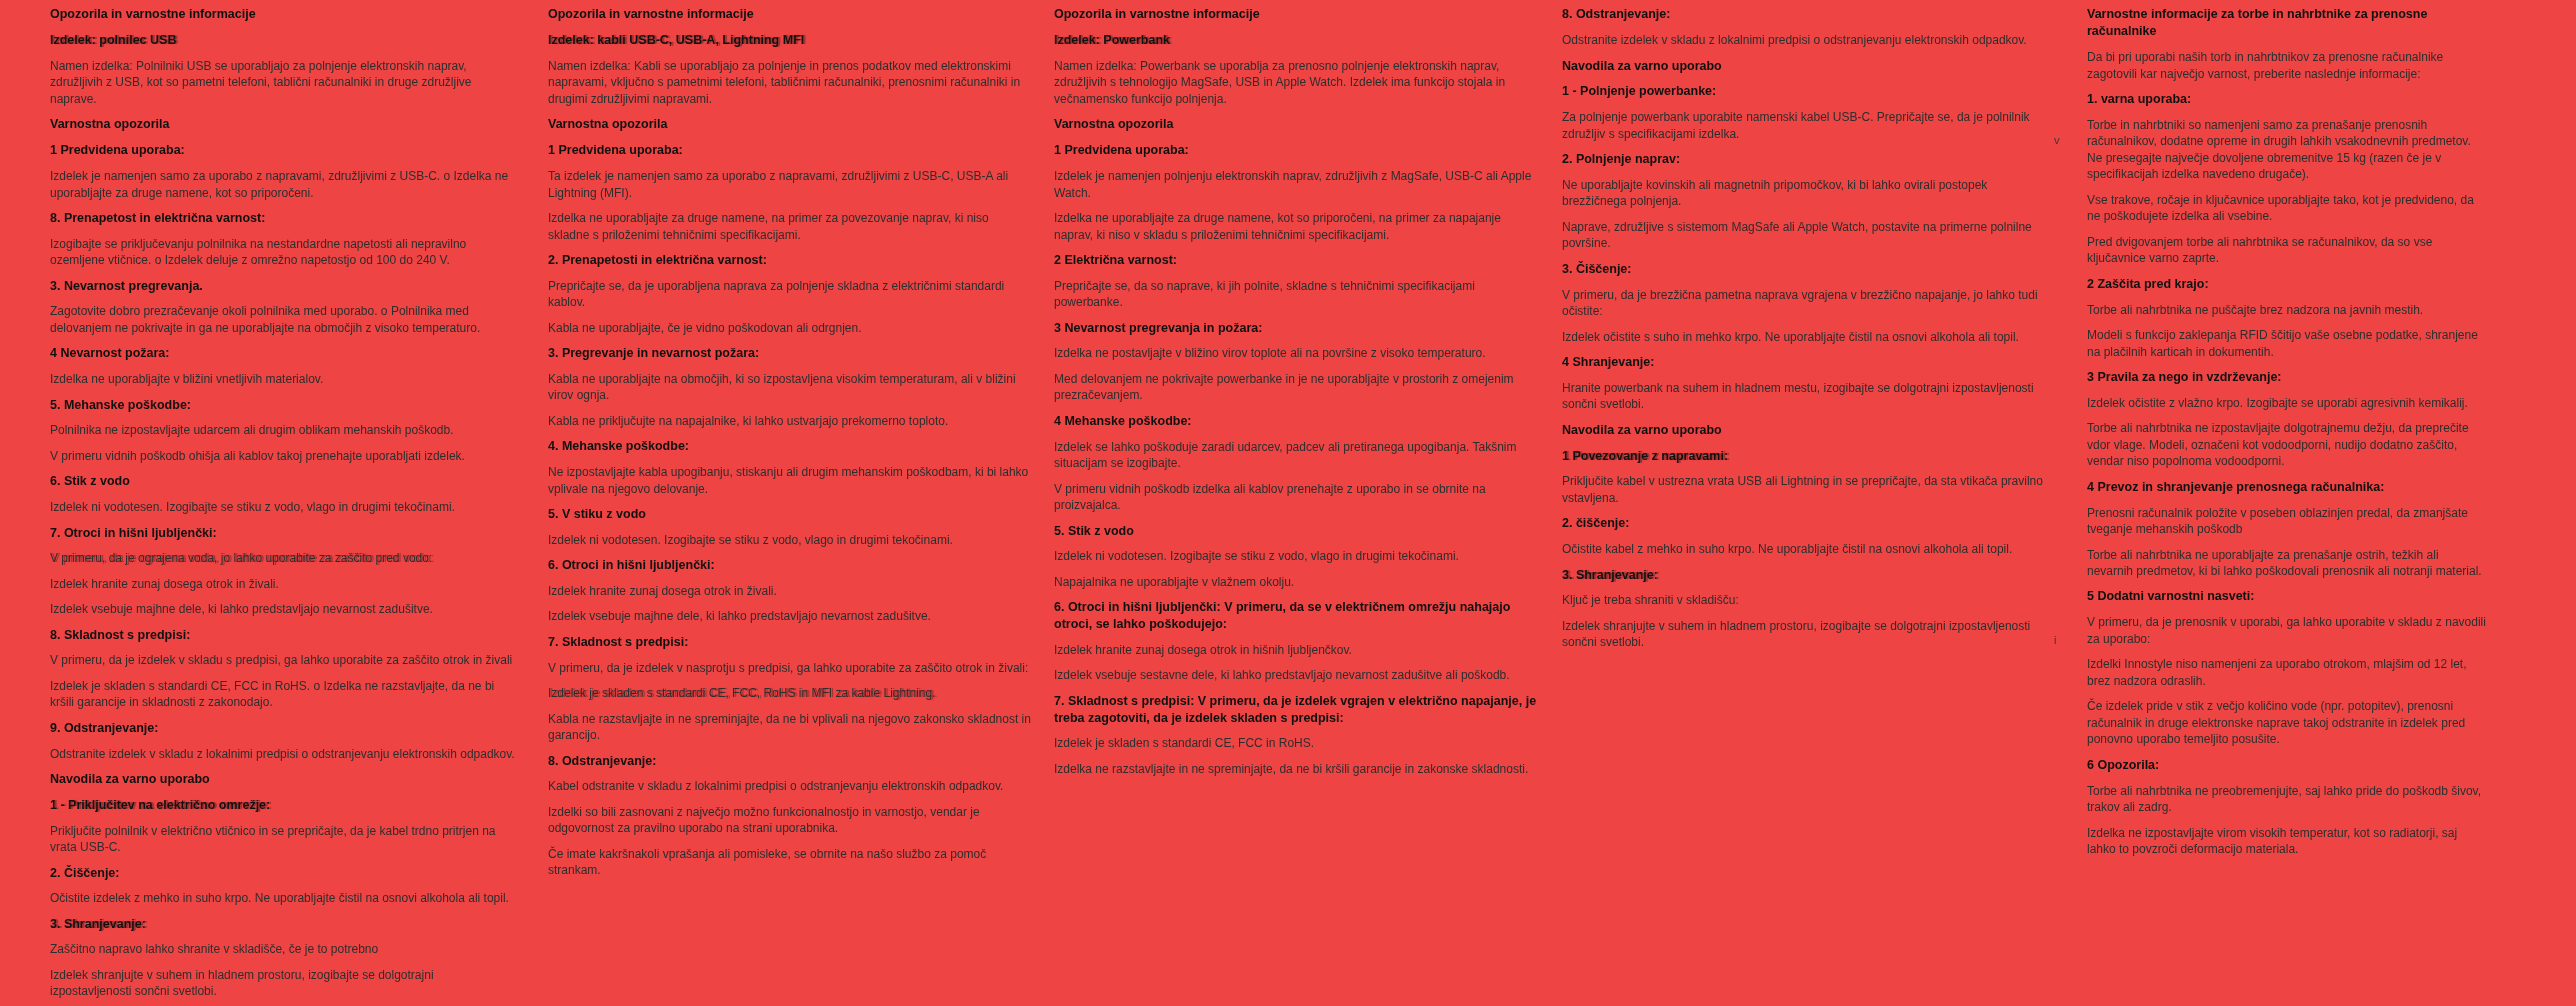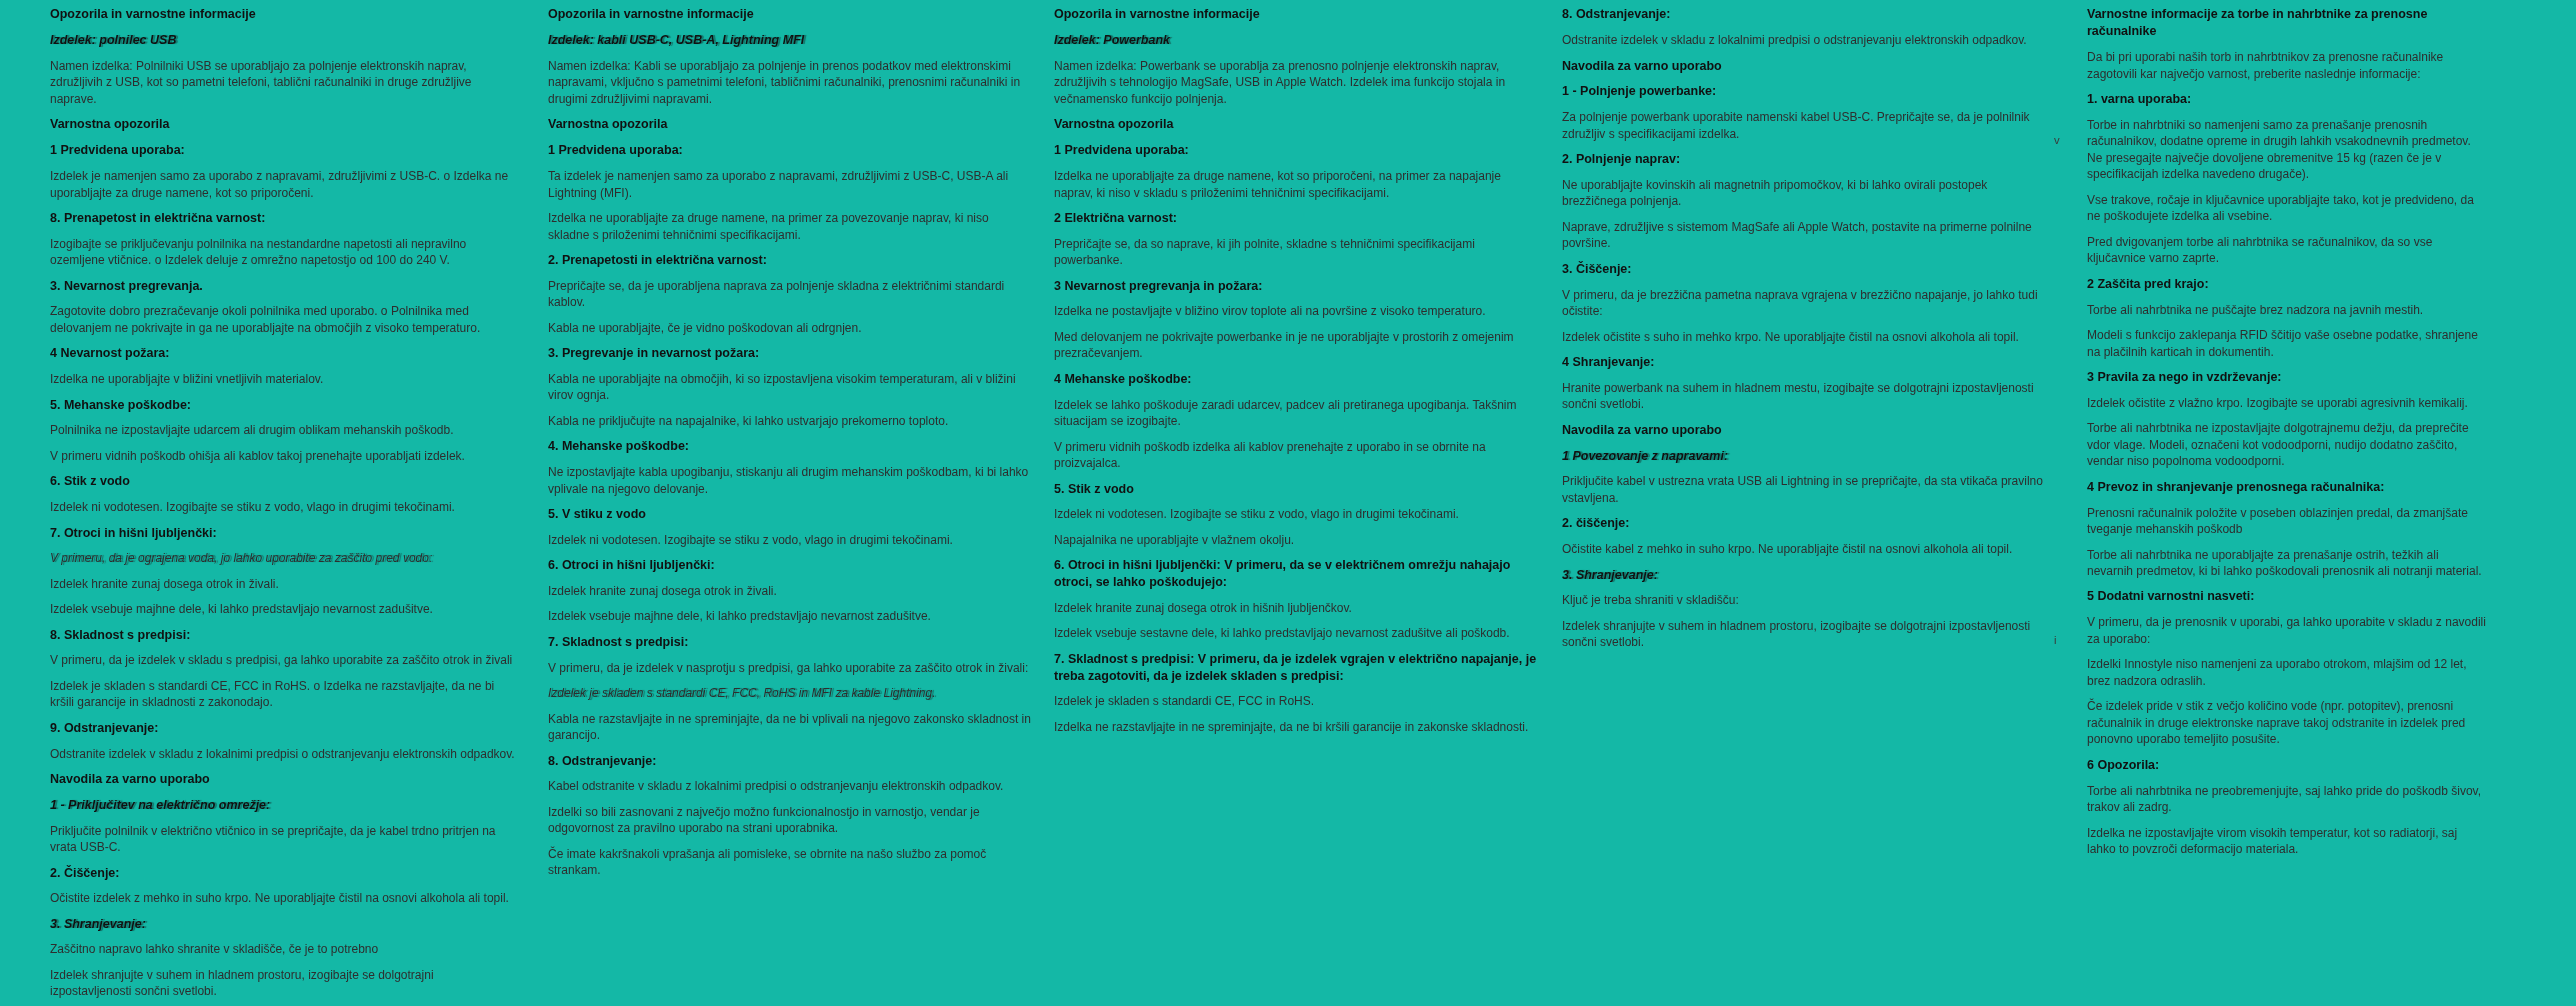--- a/index.html
+++ b/index.html
@@ -2,42 +2,41 @@
 <html style="font-size:13px"><head>
 <meta charset="utf-8">
 <style>
   html,body{margin:0;padding:0;}
   body{
     width:2576px;height:1006px;
     background:#ffffff;
     font-family:"Liberation Sans","DejaVu Sans",sans-serif;
     -webkit-font-smoothing:antialiased;
   }
-  .page{position:relative;width:2576px;height:1006px;background:#14b8a6;overflow:hidden;}
+  .page{position:relative;width:2576px;height:1006px;background:#ef4444;overflow:hidden;}
   .col{position:absolute;top:6.4px;}
   #col0{left:50px;width:465px;}
   #col1{left:548px;width:483px;}
   #col2{left:1054px;width:483px;}
   #col3{left:1562px;width:483px;}
   #col4{left:2087px;width:400px;}
   .col p{
     margin:0 0 8.9px 0;
     font-size:12px;line-height:1.38;
     color:#2e2e2e;
   }
   .col h3{
     margin:0 0 8.9px 0;
     font-size:12.5px;line-height:1.35;
     font-weight:700;color:#111111;
   }
   
   .smudged{
     text-shadow:2px 0 0.8px rgba(17,17,17,0.38);
     filter:blur(0.3px);
-    font-style:italic;
   }
   .gap-before{margin-top:22px;}
   .gap-before-sm{margin-top:8px;}
   .stray{
     position:absolute;
     font-size:11.3px;line-height:1;color:#3a3a3a;
   }
 </style>
 </head>
 <body>
@@ -108,20 +107,21 @@
       <p>Kabel odstranite v skladu z lokalnimi predpisi o odstranjevanju elektronskih odpadkov.</p>
       <p class="gap-before">Izdelki so bili zasnovani z največjo možno funkcionalnostjo in varnostjo, vendar je odgovornost za pravilno uporabo na strani uporabnika.</p>
       <p>Če imate kakršnakoli vprašanja ali pomisleke, se obrnite na našo službo za pomoč strankam.</p>
     </div>
   <div class="col" id="col2">
       <h3>Opozorila in varnostne informacije</h3>
       <h3 class="smudged">Izdelek: Powerbank</h3>
       <p>Namen izdelka: Powerbank se uporablja za prenosno polnjenje elektronskih naprav, združljivih s tehnologijo MagSafe, USB in Apple Watch. Izdelek ima funkcijo stojala in večnamensko funkcijo polnjenja.</p>
       <h3>Varnostna opozorila</h3>
       <h3>1 Predvidena uporaba:</h3>
+      <p>Izdelek je namenjen polnjenju elektronskih naprav, združljivih z MagSafe, USB-C ali Apple Watch.</p>
       <p>Izdelka ne uporabljajte za druge namene, kot so priporočeni, na primer za napajanje naprav, ki niso v skladu s priloženimi tehničnimi specifikacijami.</p>
       <h3>2 Električna varnost:</h3>
       <p>Prepričajte se, da so naprave, ki jih polnite, skladne s tehničnimi specifikacijami powerbanke.</p>
       <h3>3 Nevarnost pregrevanja in požara:</h3>
       <p>Izdelka ne postavljajte v bližino virov toplote ali na površine z visoko temperaturo.</p>
       <p>Med delovanjem ne pokrivajte powerbanke in je ne uporabljajte v prostorih z omejenim prezračevanjem.</p>
       <h3>4 Mehanske poškodbe:</h3>
       <p>Izdelek se lahko poškoduje zaradi udarcev, padcev ali pretiranega upogibanja. Takšnim situacijam se izogibajte.</p>
       <p>V primeru vidnih poškodb izdelka ali kablov prenehajte z uporabo in se obrnite na proizvajalca.</p>
       <h3>5. Stik z vodo</h3>

